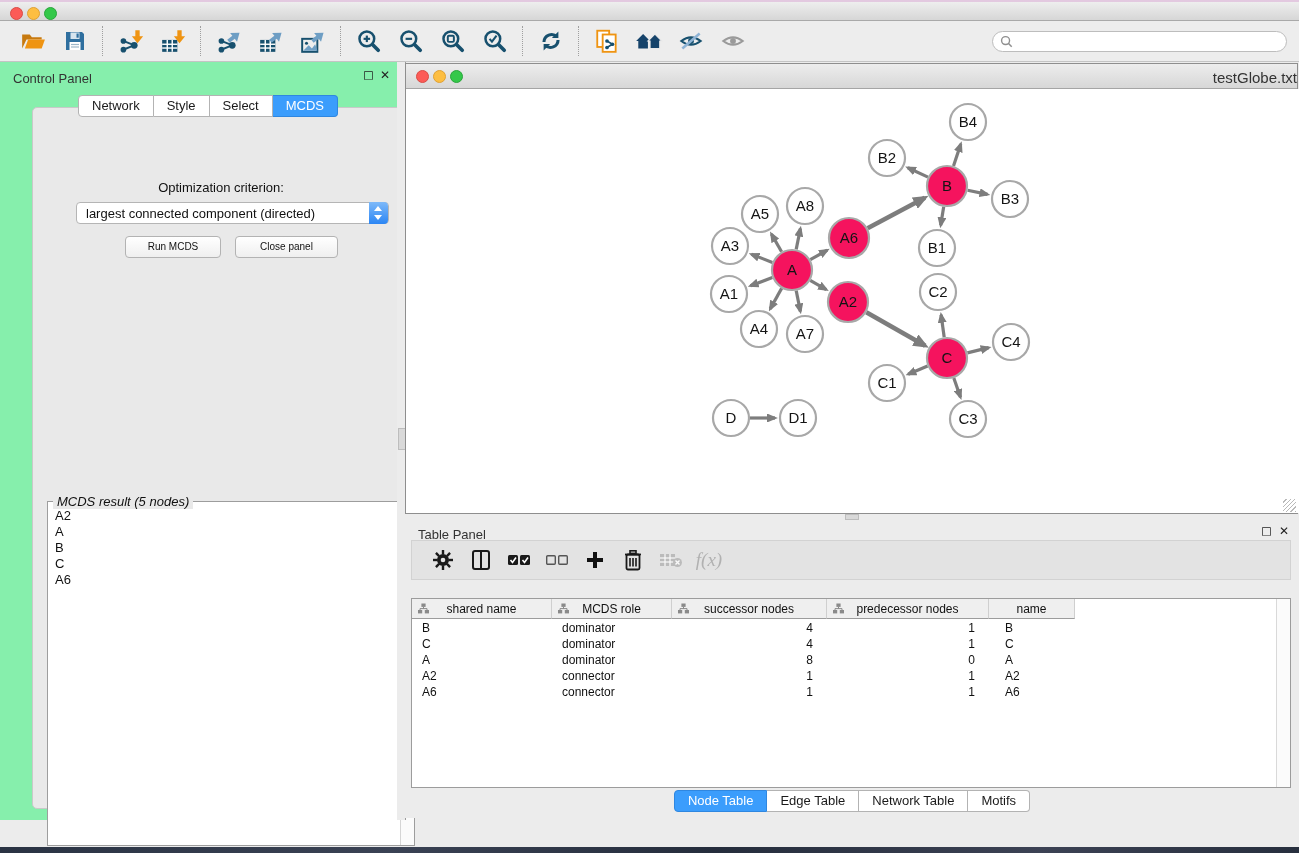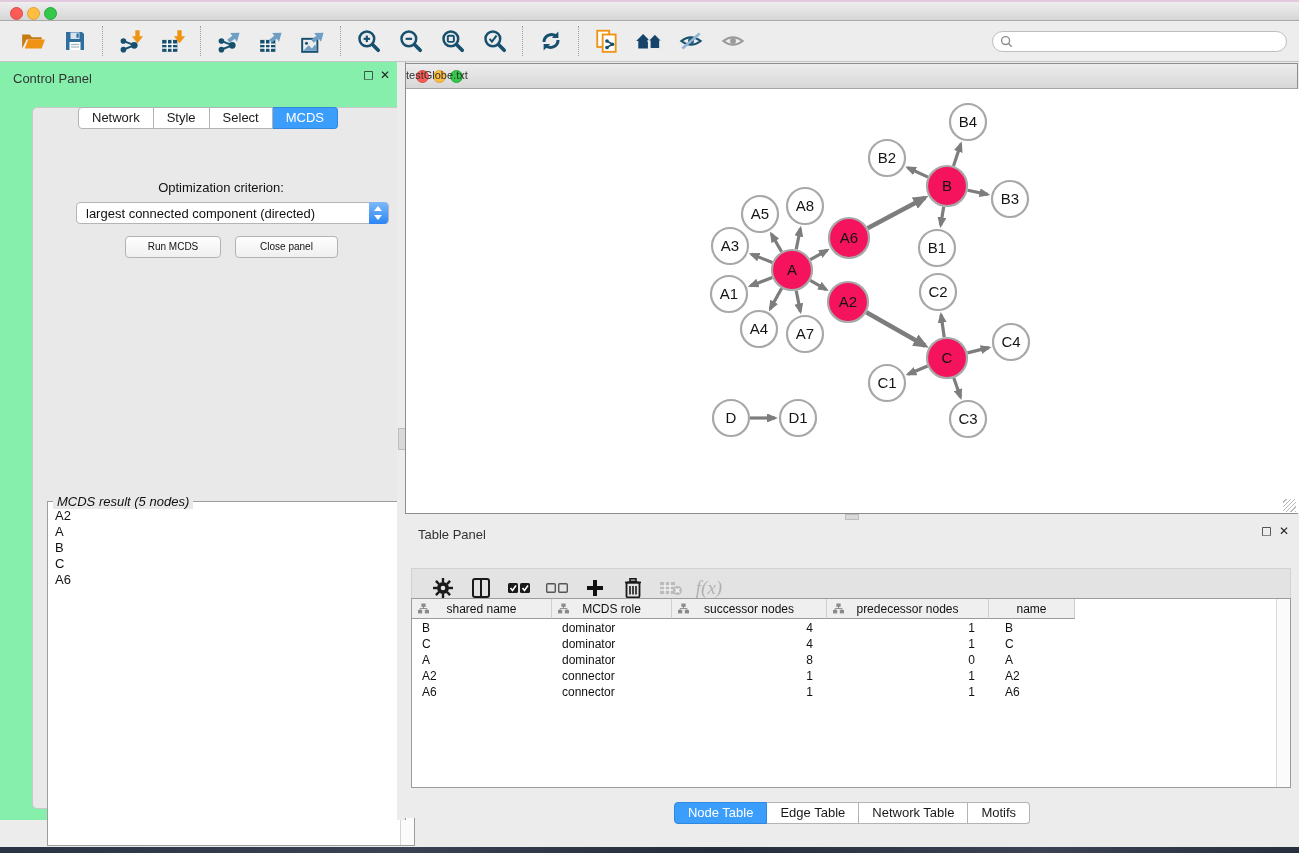--- a/index.html
+++ b/index.html
@@ -24,21 +24,21 @@
   #search-input{width:100%;height:100%;box-sizing:border-box;border:1px solid #bdbdbd;border-radius:11px;padding:0 8px 0 26px;font-size:12px;outline:none;background:#fff;}
   #search-icon{position:absolute;left:8px;top:4px;}
 
   
   #control-panel{left:0;top:62px;width:397px;height:758px;background:#86efac;}
   .panel-title{font-size:13px;color:#333;}
   #cp-title{position:absolute;left:13px;top:9px;}
   .win-ctl{position:absolute;top:7px;font-size:12px;color:#222;font-weight:bold;line-height:12px;}
   .float-glyph{font-weight:normal;font-size:13px;}
   #cp-tabs{position:absolute;left:78px;top:33px;display:flex;z-index:3;}
-  .seg-tab{height:20px;line-height:20px;padding:0 13px;font-size:13px;background:#fff;border:1px solid #b3b3b3;border-left:none;color:#1a1a1a;cursor:default;margin-top:12px;}
+  .seg-tab{height:20px;line-height:20px;padding:0 13px;font-size:13px;background:#fff;border:1px solid #b3b3b3;border-left:none;color:#1a1a1a;cursor:default;}
   .seg-tab:first-child{border-left:1px solid #b3b3b3;border-radius:4px 0 0 4px;}
   .seg-tab:last-child{border-radius:0 4px 4px 0;}
   .seg-tab.active{background:#3b9dfc;border-color:#2f87e0;color:#fff;}
   #cp-content{position:absolute;left:8px;top:45px;width:376px;height:700px;background:#e9e9e9;border:1px solid #c9c9c9;border-radius:5px;margin-left:24px;}
   #opt-label{position:absolute;left:0;width:100%;top:72px;text-align:center;font-size:13px;color:#111;}
   #opt-dropdown{position:absolute;left:43px;top:94px;width:313px;height:22px;background:#fff;border:1px solid #b5b5b5;border-radius:4px;font-size:13px;line-height:22px;color:#111;box-sizing:border-box;padding-left:9px;cursor:default;}
   #opt-stepper{position:absolute;right:0;top:-1px;width:19px;height:22px;border-radius:0 4px 4px 0;background:linear-gradient(#7db9f9,#2c86f4);}
   .chev{position:absolute;left:5px;width:0;height:0;border-left:4.5px solid transparent;border-right:4.5px solid transparent;}
   .chev.up{top:4px;border-bottom:5px solid #fff;}
   .chev.down{bottom:4px;border-top:5px solid #fff;}
@@ -51,33 +51,33 @@
   .mcds-item{height:16px;line-height:16px;padding-left:6px;}
   #mcds-scroll{position:absolute;top:0;bottom:0;right:0;width:13px;background:#fbfbfb;border-left:1px solid #d5d5d5;}
 
   
   #v-divider{left:397px;top:62px;width:8px;height:758px;background:#ececec;border-right:1px solid #9a9a9a;}
   #v-handle{position:absolute;left:1px;top:366px;width:6px;height:20px;background:#d9d9d9;border:1px solid #bdbdbd;}
 
   
   #net-window{left:405px;top:63px;width:893px;height:451px;border:1px solid #8e8e8e;box-sizing:border-box;background:#fff;}
   #net-titlebar{position:absolute;left:0;top:0;width:100%;height:24px;background:linear-gradient(#ededed,#d7d7d7);border-bottom:1px solid #a5a5a5;}
-  #net-title{position:absolute;left:0;right:0;top:5px;text-align:left;font-size:11px;color:#333;}
+  #net-title{position:absolute;left:0;right:0;top:5px;text-align:right;font-size:15px;color:#333;}
   #net-canvas{position:absolute;left:0;top:25px;width:891px;height:424px;background:#fff;padding-left:18px;}
   #resize-grip{position:absolute;right:1px;bottom:1px;width:13px;height:13px;background:
     repeating-linear-gradient(135deg,transparent,transparent 2px,#b9b9b9 2px,#b9b9b9 3px);}
 
   
   #h-divider{left:405px;top:514px;width:894px;height:6px;background:#ececec;}
   #h-handle{position:absolute;left:440px;top:0px;width:14px;height:6px;background:#d9d9d9;border:1px solid #bdbdbd;box-sizing:border-box;}
 
   
   #table-panel{left:405px;top:520px;width:894px;height:298px;background:#ececec;}
   #tp-title{position:absolute;left:13px;top:7px;}
-  #tp-toolbar{position:absolute;left:6px;top:48px;width:880px;height:40px;background:#e3e3e3;border:1px solid #d2d2d2;box-sizing:border-box;display:flex;align-items:center;padding-left:12px;}
+  #tp-toolbar{position:absolute;left:6px;top:20px;width:880px;height:40px;background:#e3e3e3;border:1px solid #d2d2d2;box-sizing:border-box;display:flex;align-items:center;padding-left:12px;}
   .tpt-item{width:28px;height:28px;display:flex;align-items:center;justify-content:center;margin:0 5px;cursor:default;}
   #data-table{position:absolute;left:6px;top:78px;width:880px;height:190px;background:#fff;border:1px solid #9c9c9c;box-sizing:border-box;}
   #tbl-header{position:absolute;left:0;top:0;height:20px;display:flex;}
   .th-cell{position:relative;height:20px;background:#efefef;border-right:1px solid #cfcfcf;border-bottom:1px solid #9c9c9c;box-sizing:border-box;display:flex;align-items:center;justify-content:center;font-size:12px;color:#111;cursor:default;}
   .th-icon{position:absolute;left:6px;top:4px;}
   #tbl-rows{position:absolute;left:0;top:21px;right:14px;}
   .t-row{display:flex;height:16px;line-height:16px;font-size:12px;color:#111;cursor:default;}
   .t-cell{box-sizing:border-box;padding:0 10px;white-space:nowrap;overflow:hidden;}
   .t-cell.num{text-align:right;padding-right:14px;}
   #tbl-scroll{position:absolute;top:0;bottom:0;right:0;width:13px;background:#fbfbfb;border-left:1px solid #d9d9d9;}

